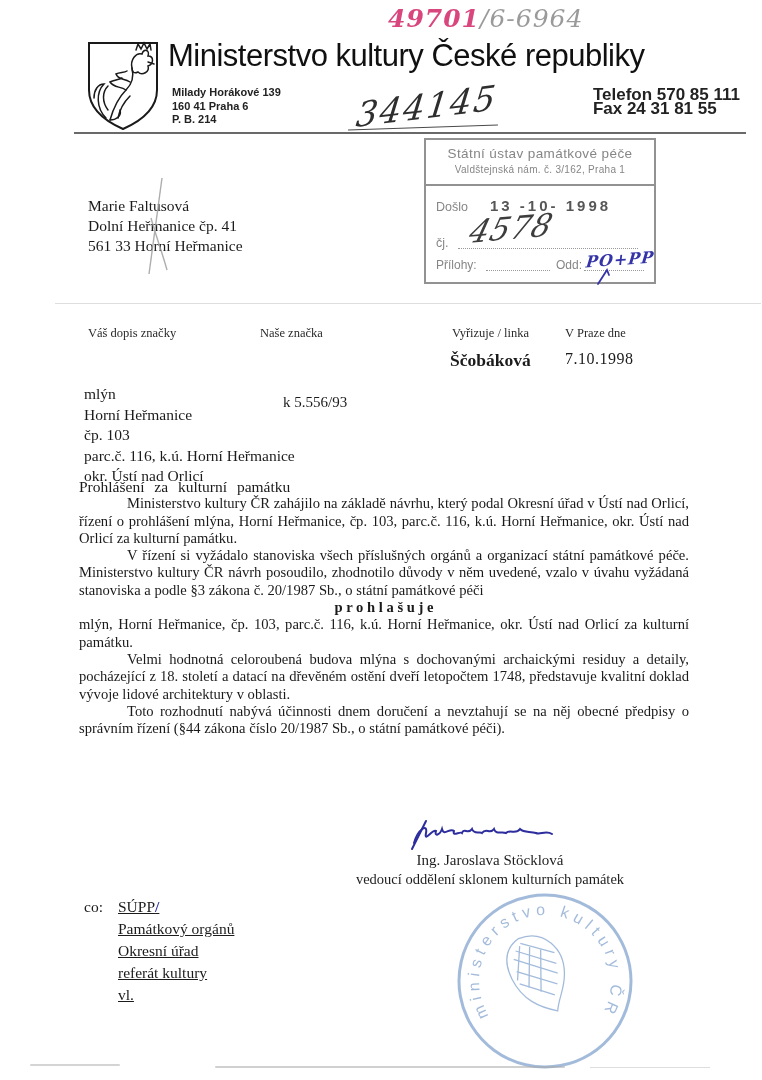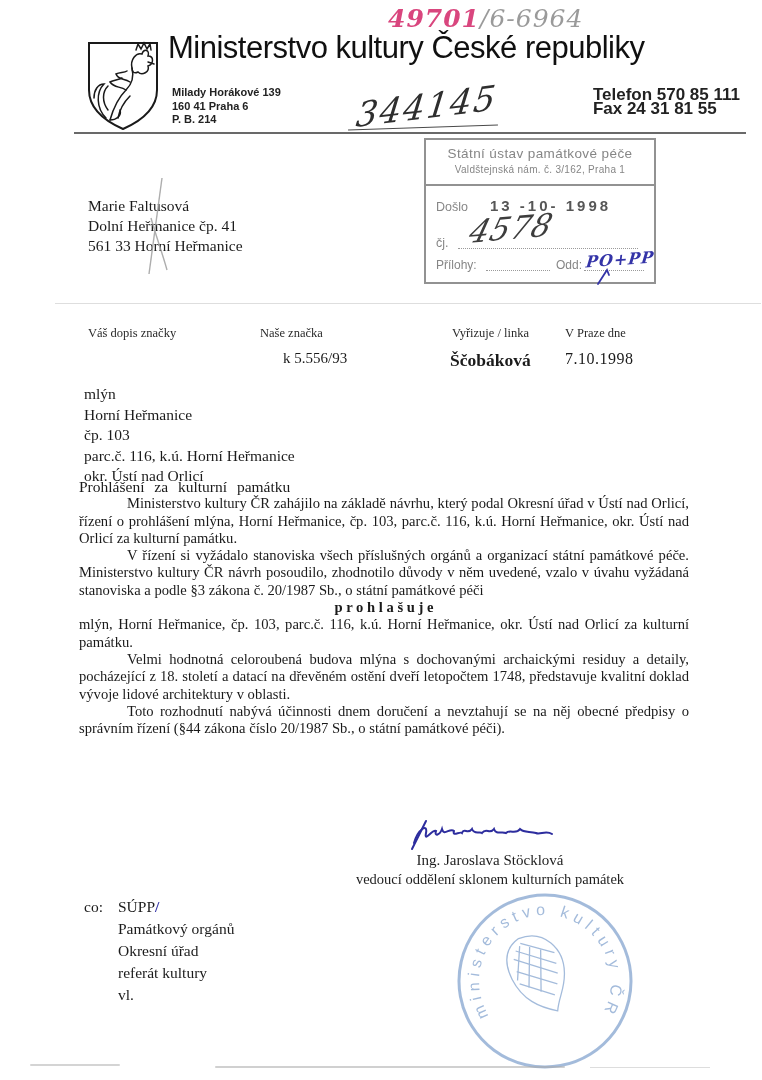--- a/index.html
+++ b/index.html
@@ -6,21 +6,21 @@
   body{width:762px;height:1080px;background:#ffffff;position:relative;overflow:hidden;
        font-family:"Liberation Serif", serif;color:#1e1e1e;}
   .abs{position:absolute;}
 
   
   .top-annot{left:388px;top:4px;font-size:25px;white-space:nowrap;}
   .hand{font-family:"DejaVu Serif", serif;font-style:italic;letter-spacing:1px;}
   .ink-red{color:#d9467e;font-weight:bold;}
   .ink-pencil{color:#9a9a9a;}
   .logo{left:84px;top:40px;width:80px;height:95px;}
-  .ministry-title{left:168px;top:30px;font-family:"Liberation Sans",sans-serif;
+  .ministry-title{left:168px;top:38px;font-family:"Liberation Sans",sans-serif;
       font-size:31px;font-weight:500;color:#101010;letter-spacing:-0.5px;margin:0;white-space:nowrap;}
   .hq-address{left:172px;top:86px;font-family:"Liberation Sans",sans-serif;
       font-size:11px;font-weight:bold;line-height:13.5px;color:#222;}
   .contact{right:22px;top:88px;font-family:Liberation Sans, sans-serif;
       font-size:17px;font-weight:bold;line-height:14px;color:#222;text-align:left;}
   .mid-number{left:356px;top:86px;font-size:34px;color:#2e2e2e;
       transform:rotate(-7deg) skewX(-14deg);letter-spacing:2px;}
   .mid-underline{left:348px;top:127px;width:150px;border-top:1.5px solid #4a4a4a;transform:rotate(-2deg);}
   .header-rule{left:74px;top:132px;width:672px;border-top:2px solid #4f4f4f;opacity:.85;}
 
@@ -48,21 +48,21 @@
   
   .recipient{left:88px;top:196px;font-size:15.5px;line-height:20px;color:#1b1b1b;}
   .pencil-marks{left:138px;top:176px;}
 
   .faint-rule{left:55px;top:303px;width:706px;border-top:1px solid #dedede;}
 
   
   .ref-label{font-size:12.5px;color:#2a2a2a;top:326px;}
   .ref-value{font-size:15px;color:#1b1b1b;top:350px;}
   .rl-1{left:88px;} .rl-2{left:260px;} .rl-3{left:452px;} .rl-4{left:565px;}
-  .rv-2{left:283px;} .rv-3{left:450px;font-size:17.5px;font-weight:bold;} .rv-4{left:565px;font-size:16px;letter-spacing:.5px;}
+  .rv-2{left:283px;margin-top:44px;} .rv-3{left:450px;font-size:17.5px;font-weight:bold;} .rv-4{left:565px;font-size:16px;letter-spacing:.5px;}
 
   
   .subject{left:84px;top:384px;font-size:15.5px;line-height:20.5px;color:#1b1b1b;}
 
   
   .letter{left:79px;top:478px;width:610px;font-size:14.6px;line-height:17.3px;
       text-align:justify;color:#1a1a1a;}
   .letter-title{text-align:left;font-weight:normal;font-size:15.5px;word-spacing:6px;
       margin:0 0 15px 0;}
   .letter p{margin:0;}
@@ -71,21 +71,21 @@
 
   
   .sig-squiggle{left:408px;top:817px;}
   .sig-name{left:350px;top:852px;width:280px;text-align:center;font-size:15px;}
   .sig-role{left:295px;top:871px;width:390px;text-align:center;font-size:14.5px;}
 
   
   .seal{left:450px;top:886px;opacity:.5;}
 
   
-  .cc{left:84px;top:896px;font-size:15.5px;line-height:22px;color:#1b1b1b;}
+  .cc{left:84px;top:896px;font-size:15.5px;line-height:22px;color:#1b1b1b;text-decoration:underline;}
   .cc-row{white-space:nowrap;}
   .cc-label{display:inline-block;width:34px;}
   .cc-items{margin-left:34px;}
   .cc-check{color:#3434a8;font-weight:bold;}
 
   
   .smudge1{left:215px;top:1066px;width:350px;height:2px;background:#aaa;opacity:.55;border-radius:2px;}
   .smudge2{left:30px;top:1064px;width:90px;height:2px;background:#d4d4d4;border-radius:2px;}
   .smudge3{left:590px;top:1067px;width:120px;height:1px;background:#ddd;}
 </style>

